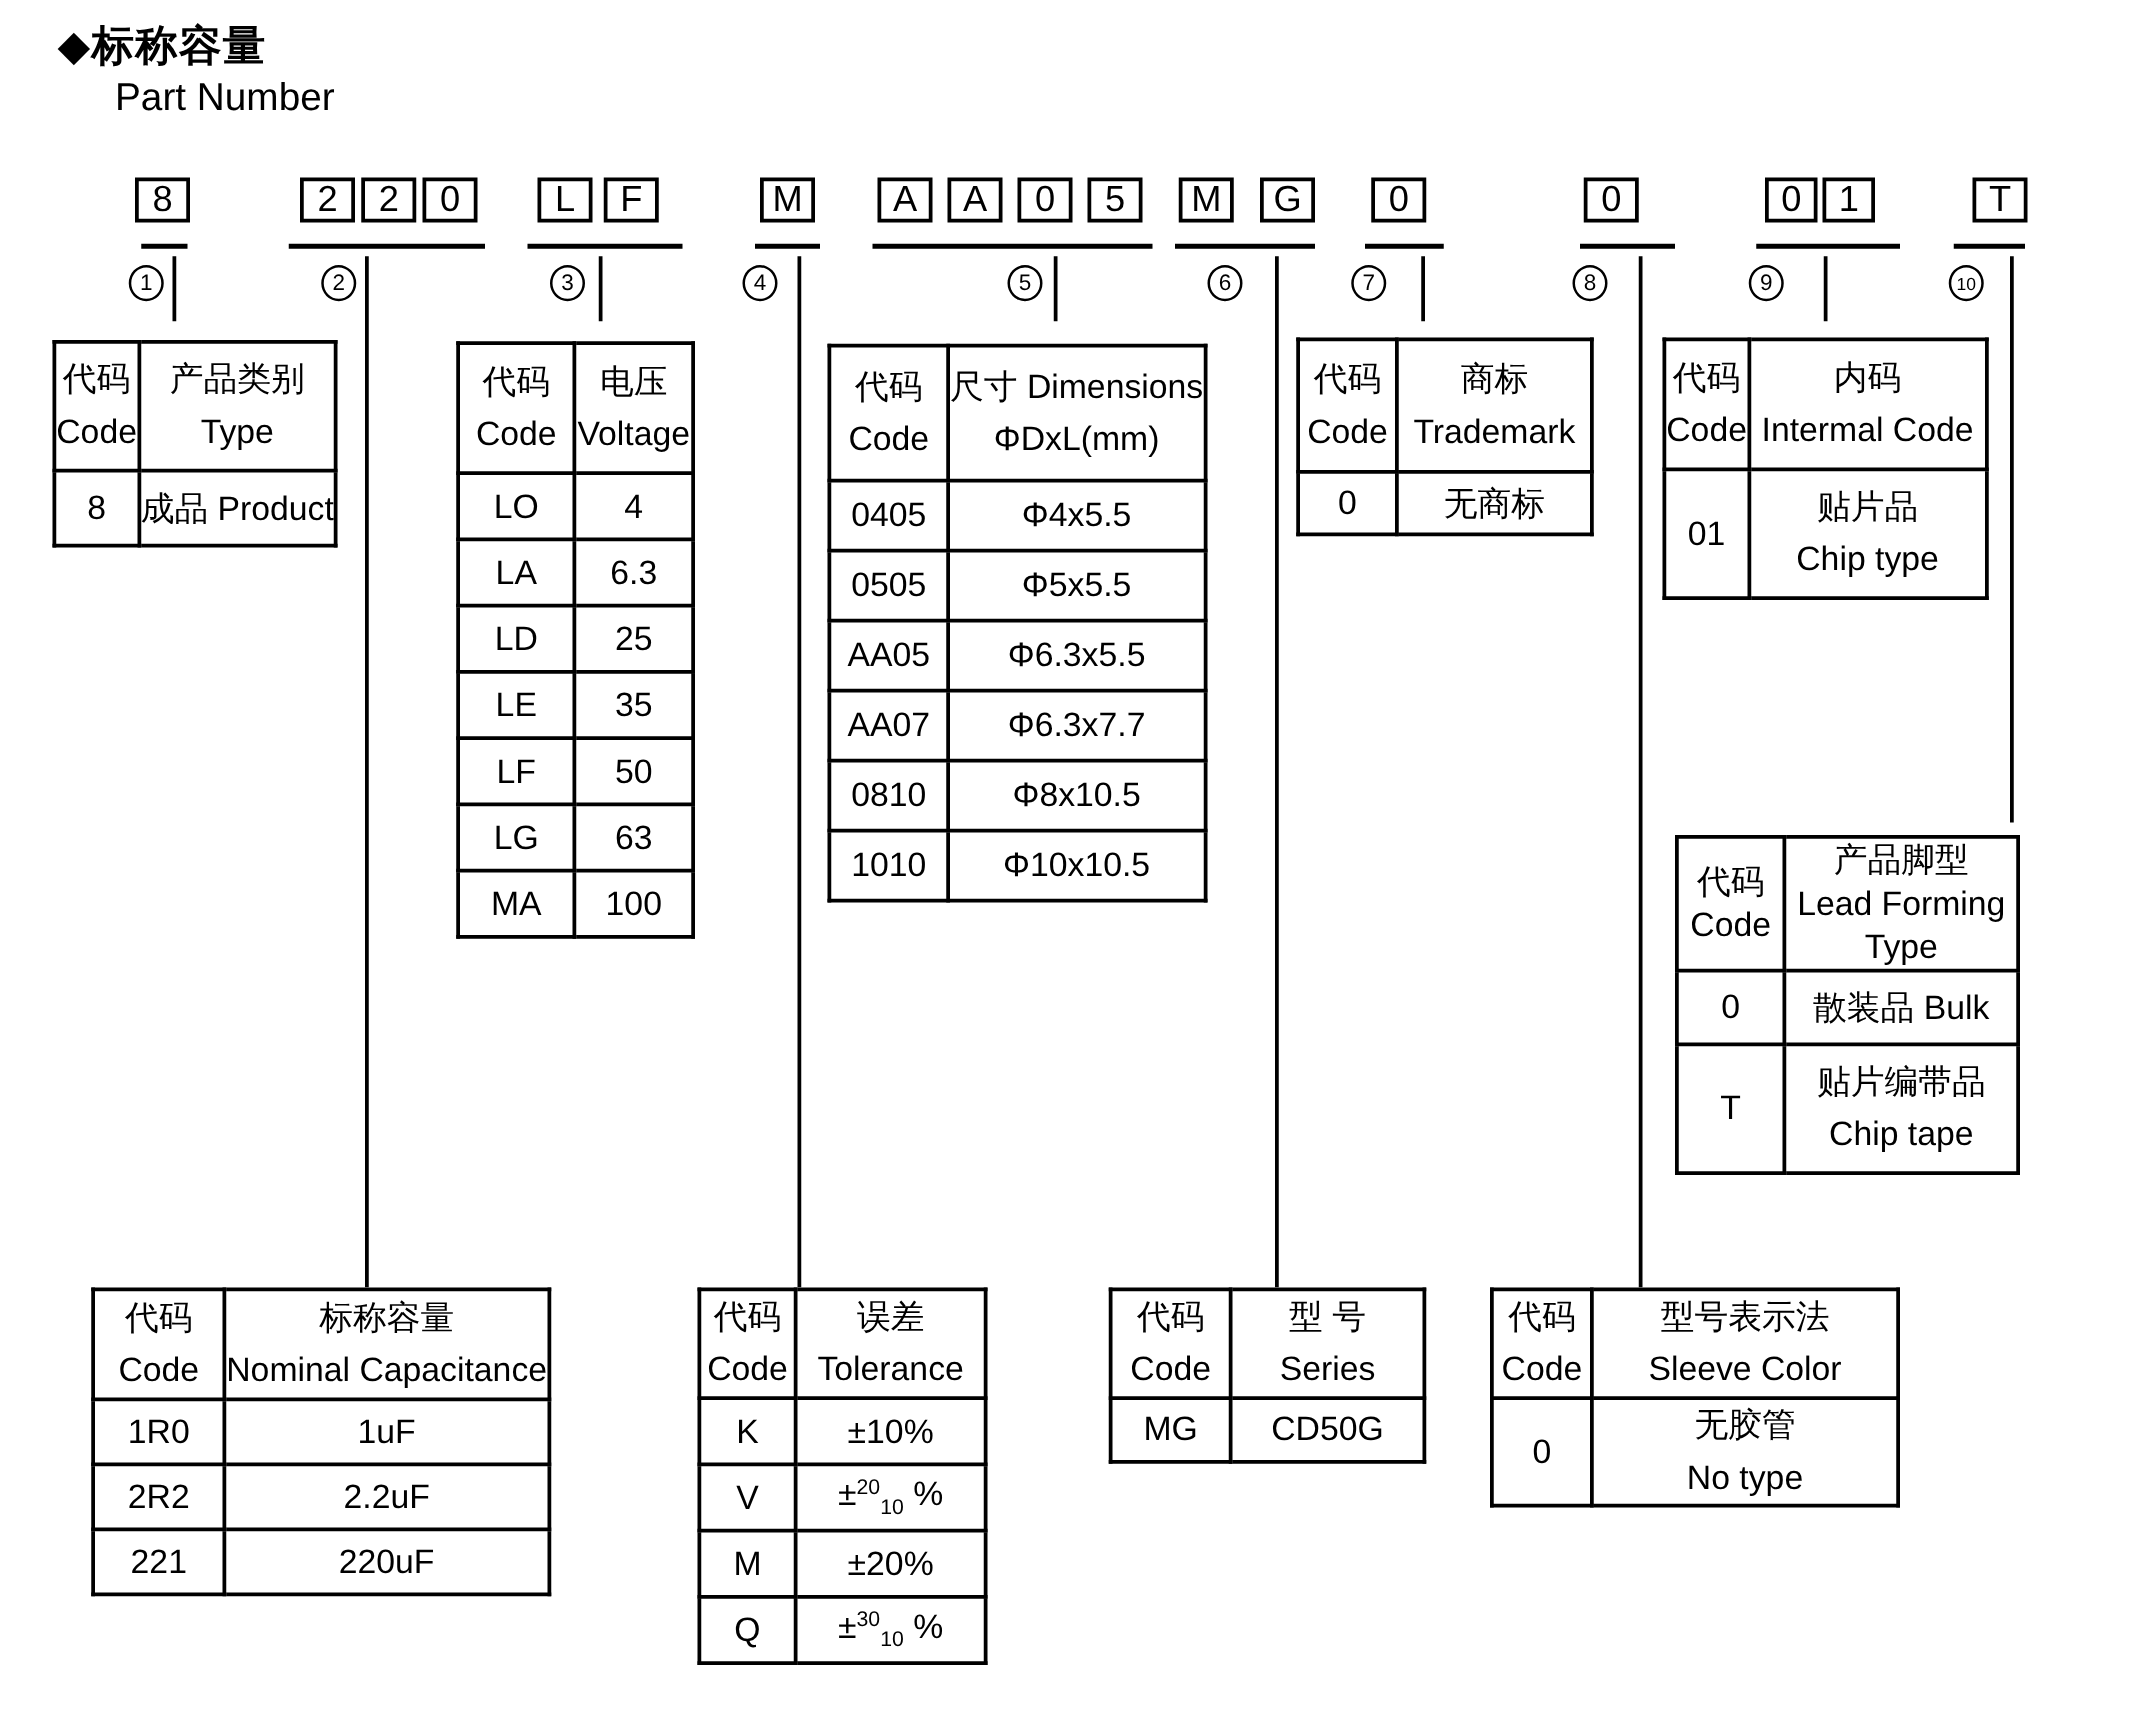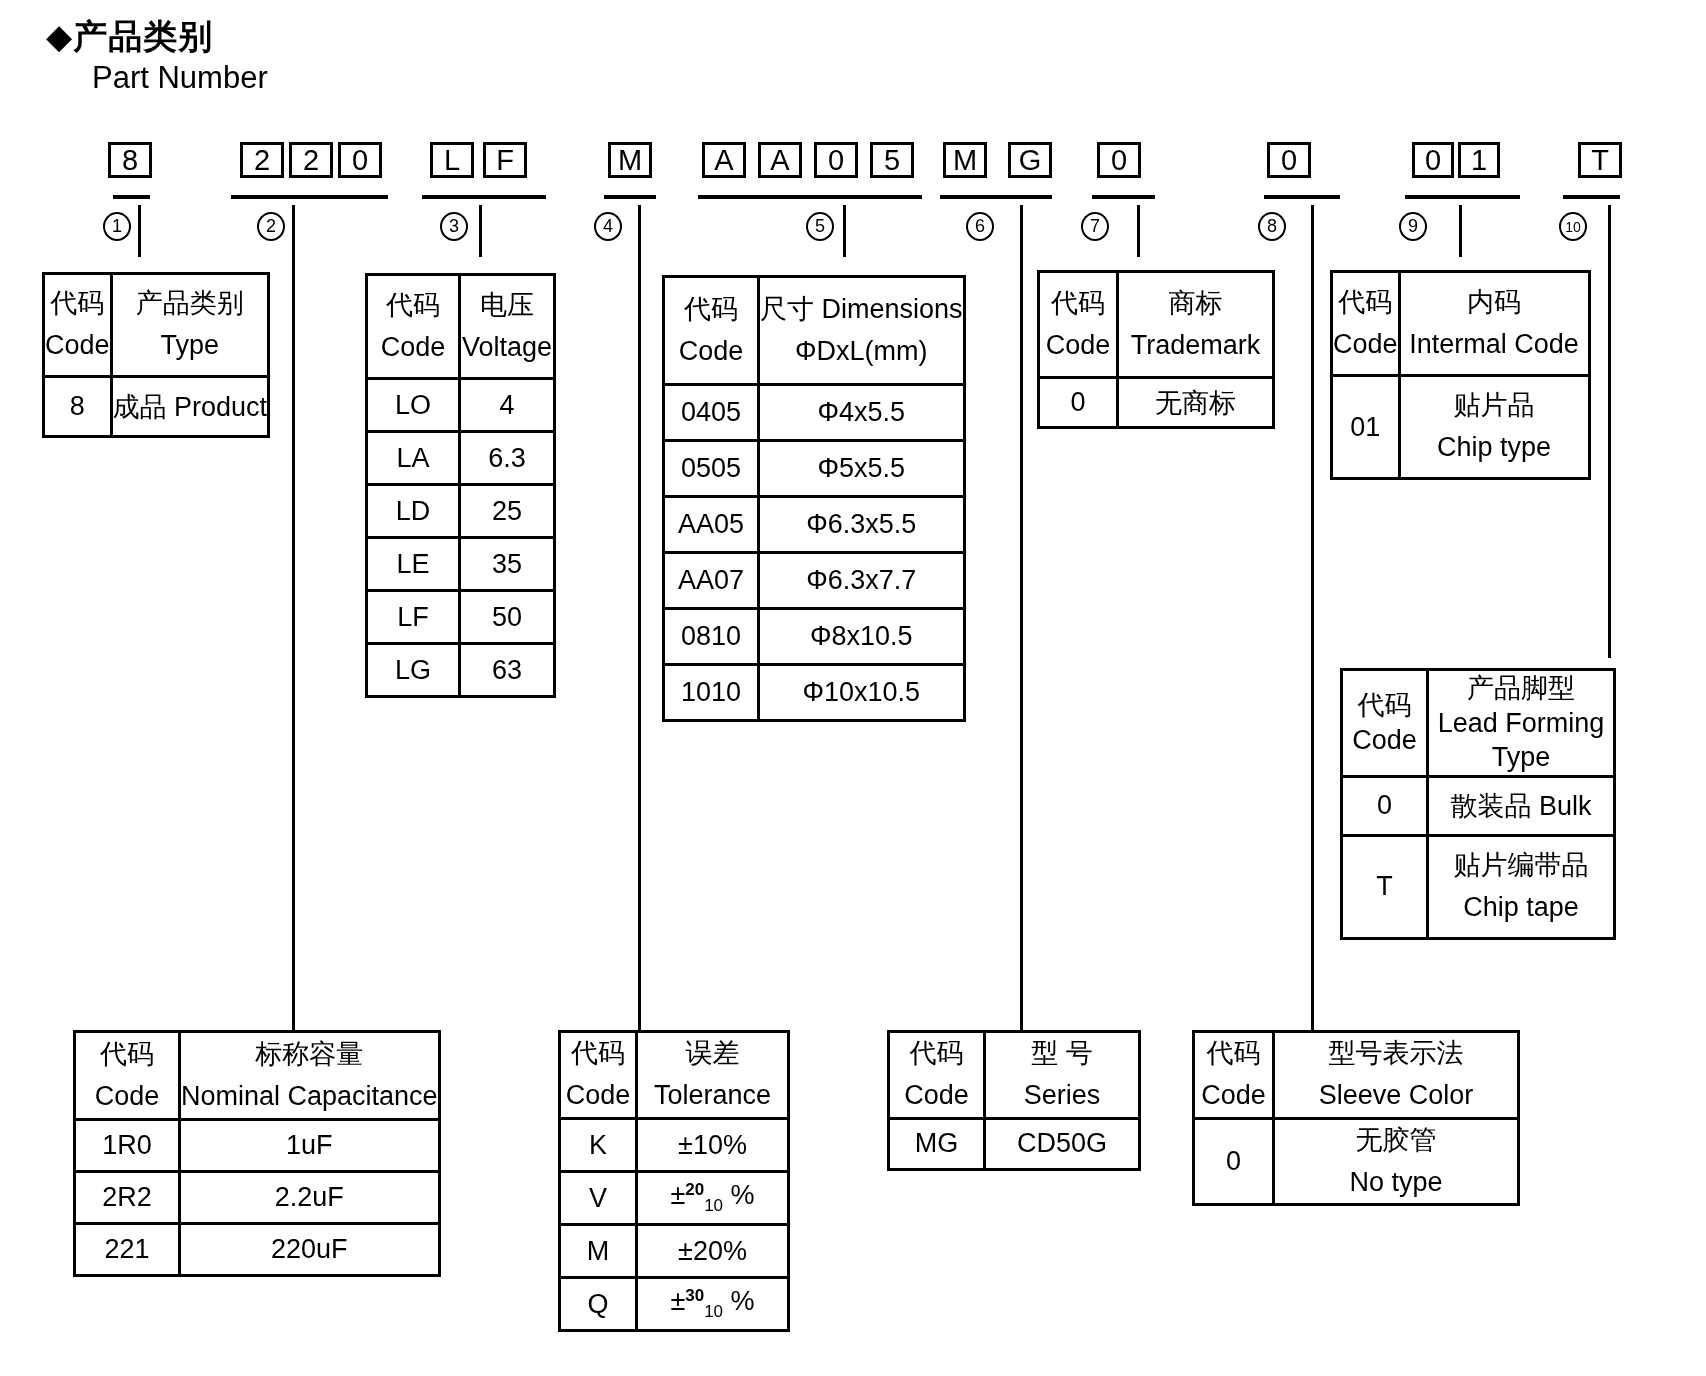--- a/index.html
+++ b/index.html
@@ -24,29 +24,29 @@
   }
   .vline{position:absolute;width:3px;background:#000;}
   
   .tbl{position:absolute;border-collapse:collapse;background:#fff;table-layout:fixed;}
   .tbl td{
     border:3px solid #000;text-align:center;vertical-align:middle;
     padding:0;font-size:27px;white-space:nowrap;
   }
   .bl{display:block;line-height:1.55;}
   .lead-hdr .bl{line-height:1.28;}
-  sup.tol{font-size:17px;vertical-align:9px;font-weight:bold;}
+  sup.tol{font-size:17px;vertical-align:9px;}
   sub.tol{font-size:17px;vertical-align:-7px;}
 </style>
 </head>
 <body>
 
 <div class="page">
 
-  <div class="title-cn">◆产品类别</div>
+  <div class="title-cn">◆标称容量</div>
   <div class="title-en">Part Number</div>
 
   <div class="seg" style="left:108px">
     <span class="cbox">8</span>
   </div>
   <div class="seg" style="left:240px;gap:5px">
     <span class="cbox">2</span>
     <span class="cbox">2</span>
     <span class="cbox">0</span>
   </div>
@@ -170,20 +170,24 @@
           <td>35</td>
         </tr>
     <tr style="height:53px">
           <td>LF</td>
           <td>50</td>
         </tr>
     <tr style="height:53px">
           <td>LG</td>
           <td>63</td>
         </tr>
+    <tr style="height:53px">
+          <td>MA</td>
+          <td>100</td>
+        </tr>
   </tbody>
     </table>
 
   <table class="tbl" style="left:662px;top:275px">
     <colgroup>
         <col style="width:95px">
         <col style="width:193px">
       </colgroup>
     <tbody>
         <tr style="height:108px">

